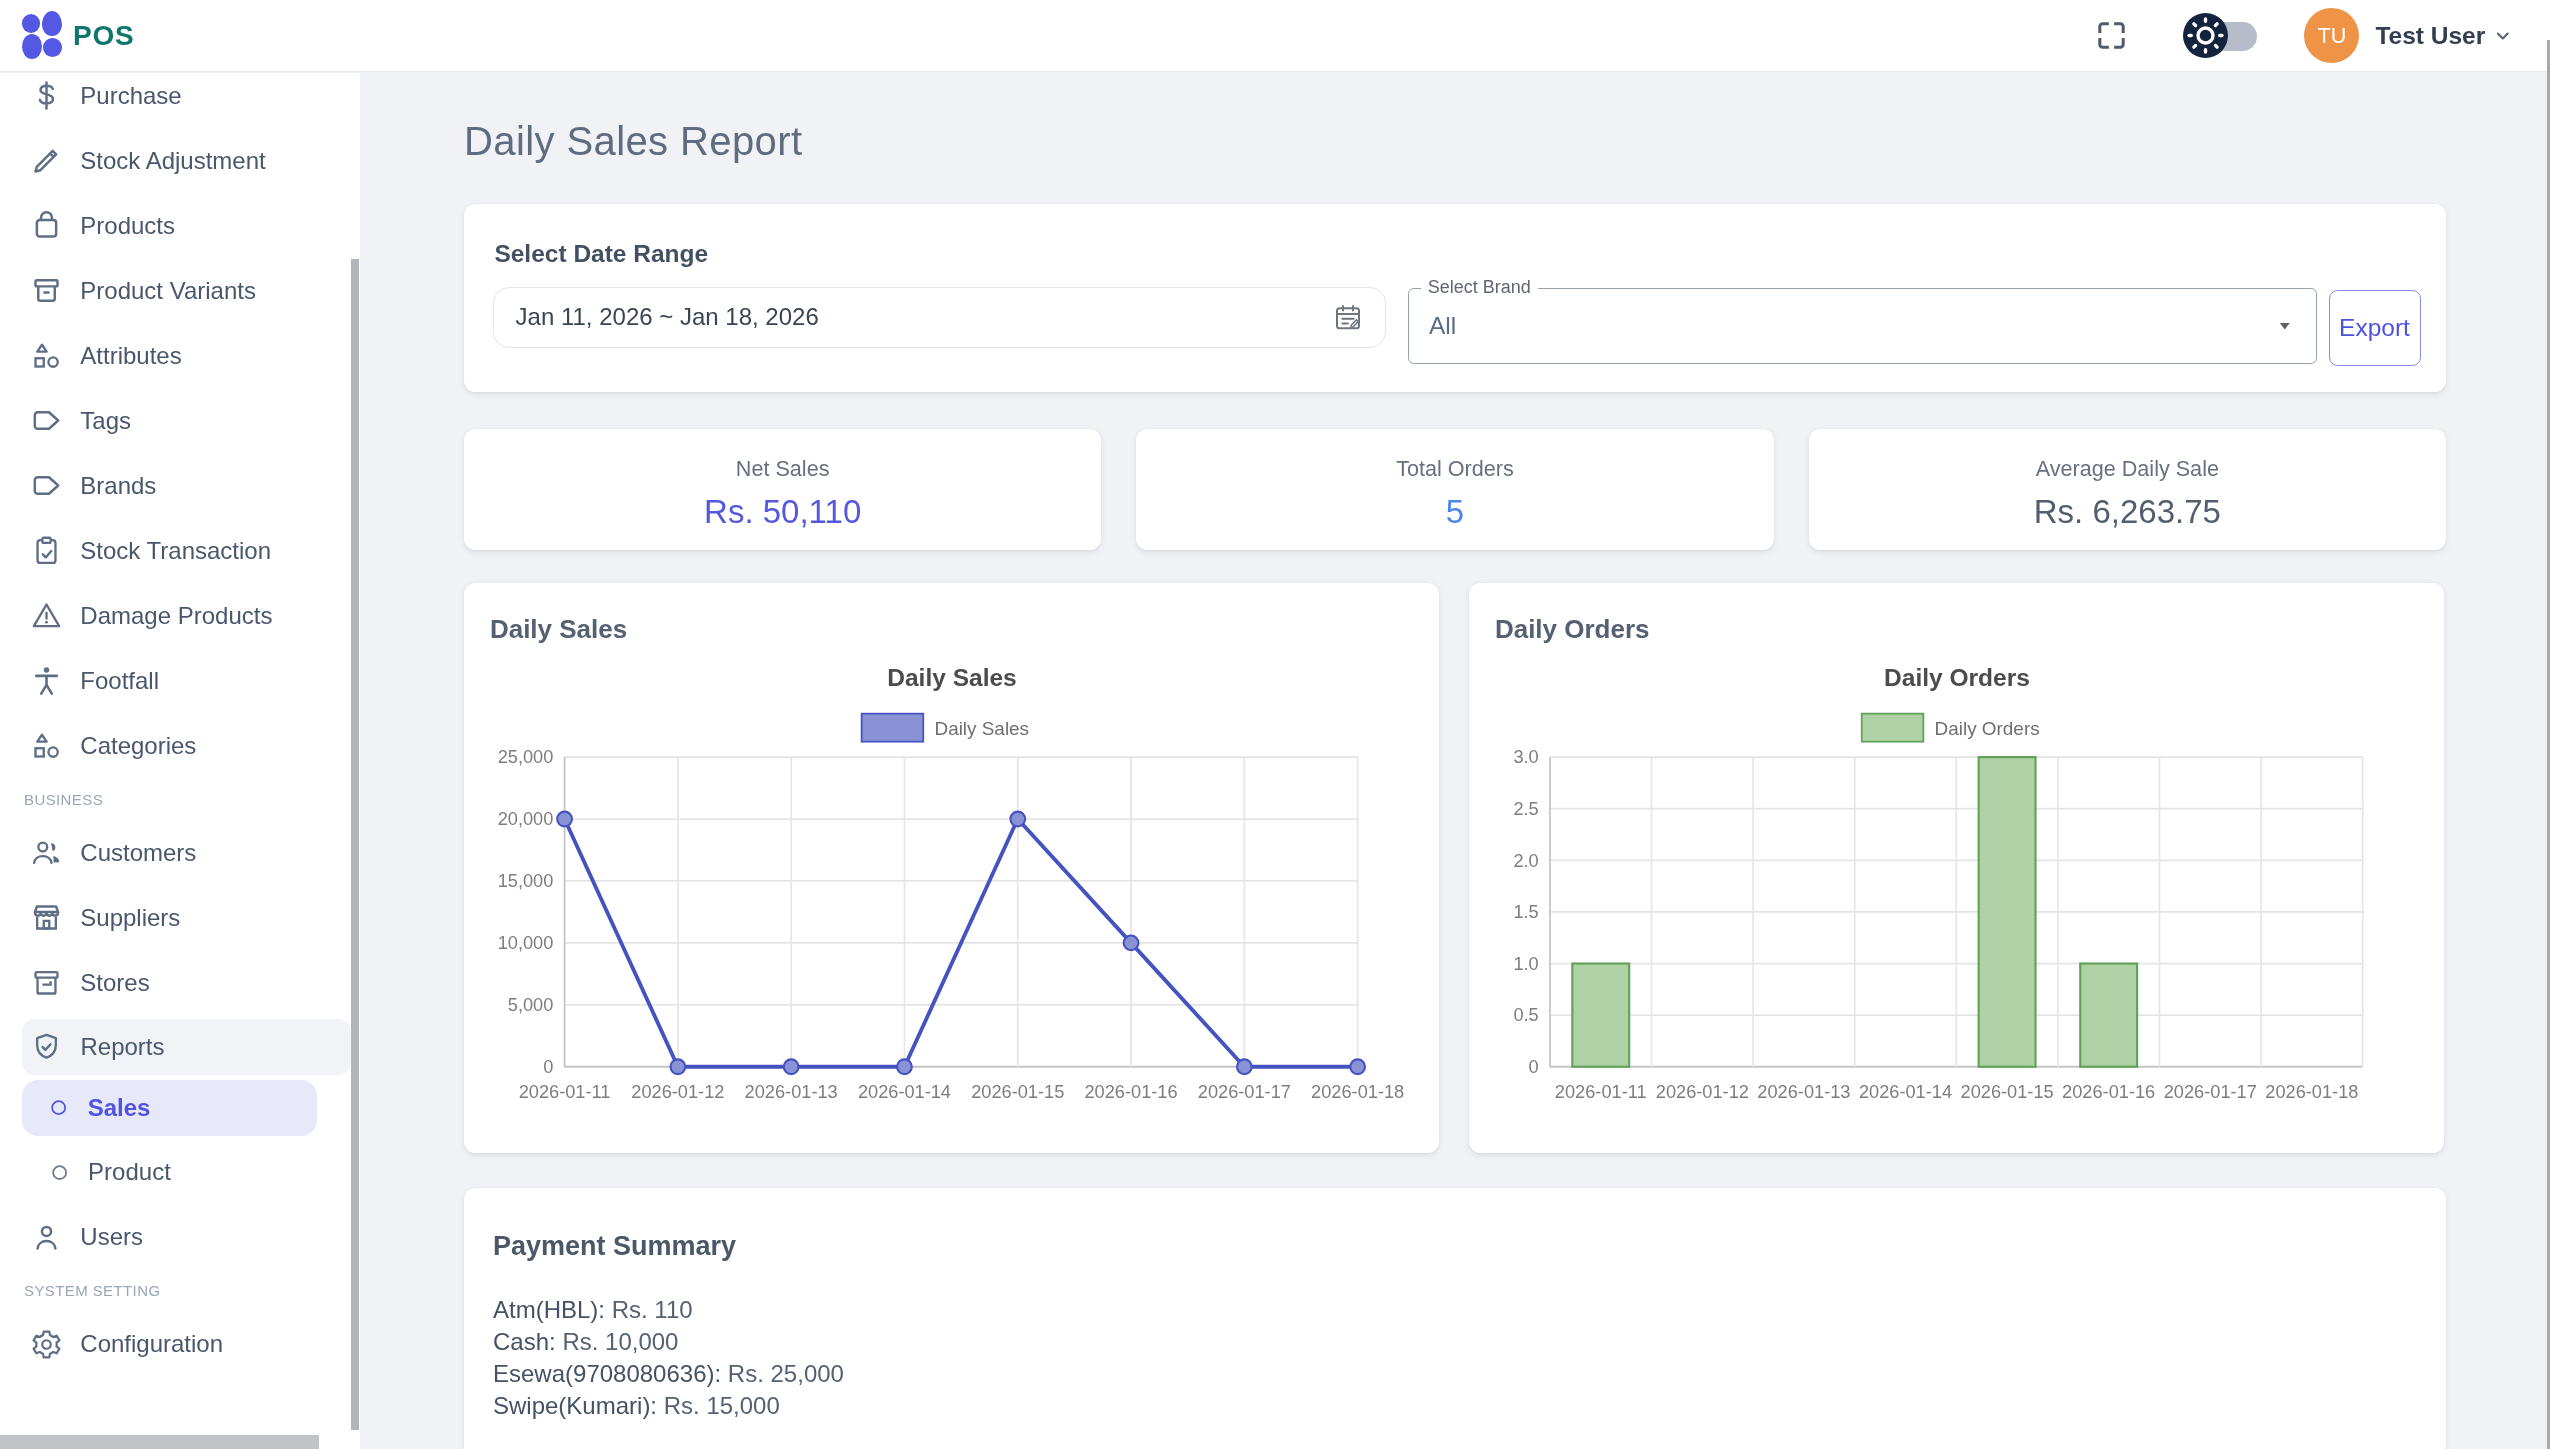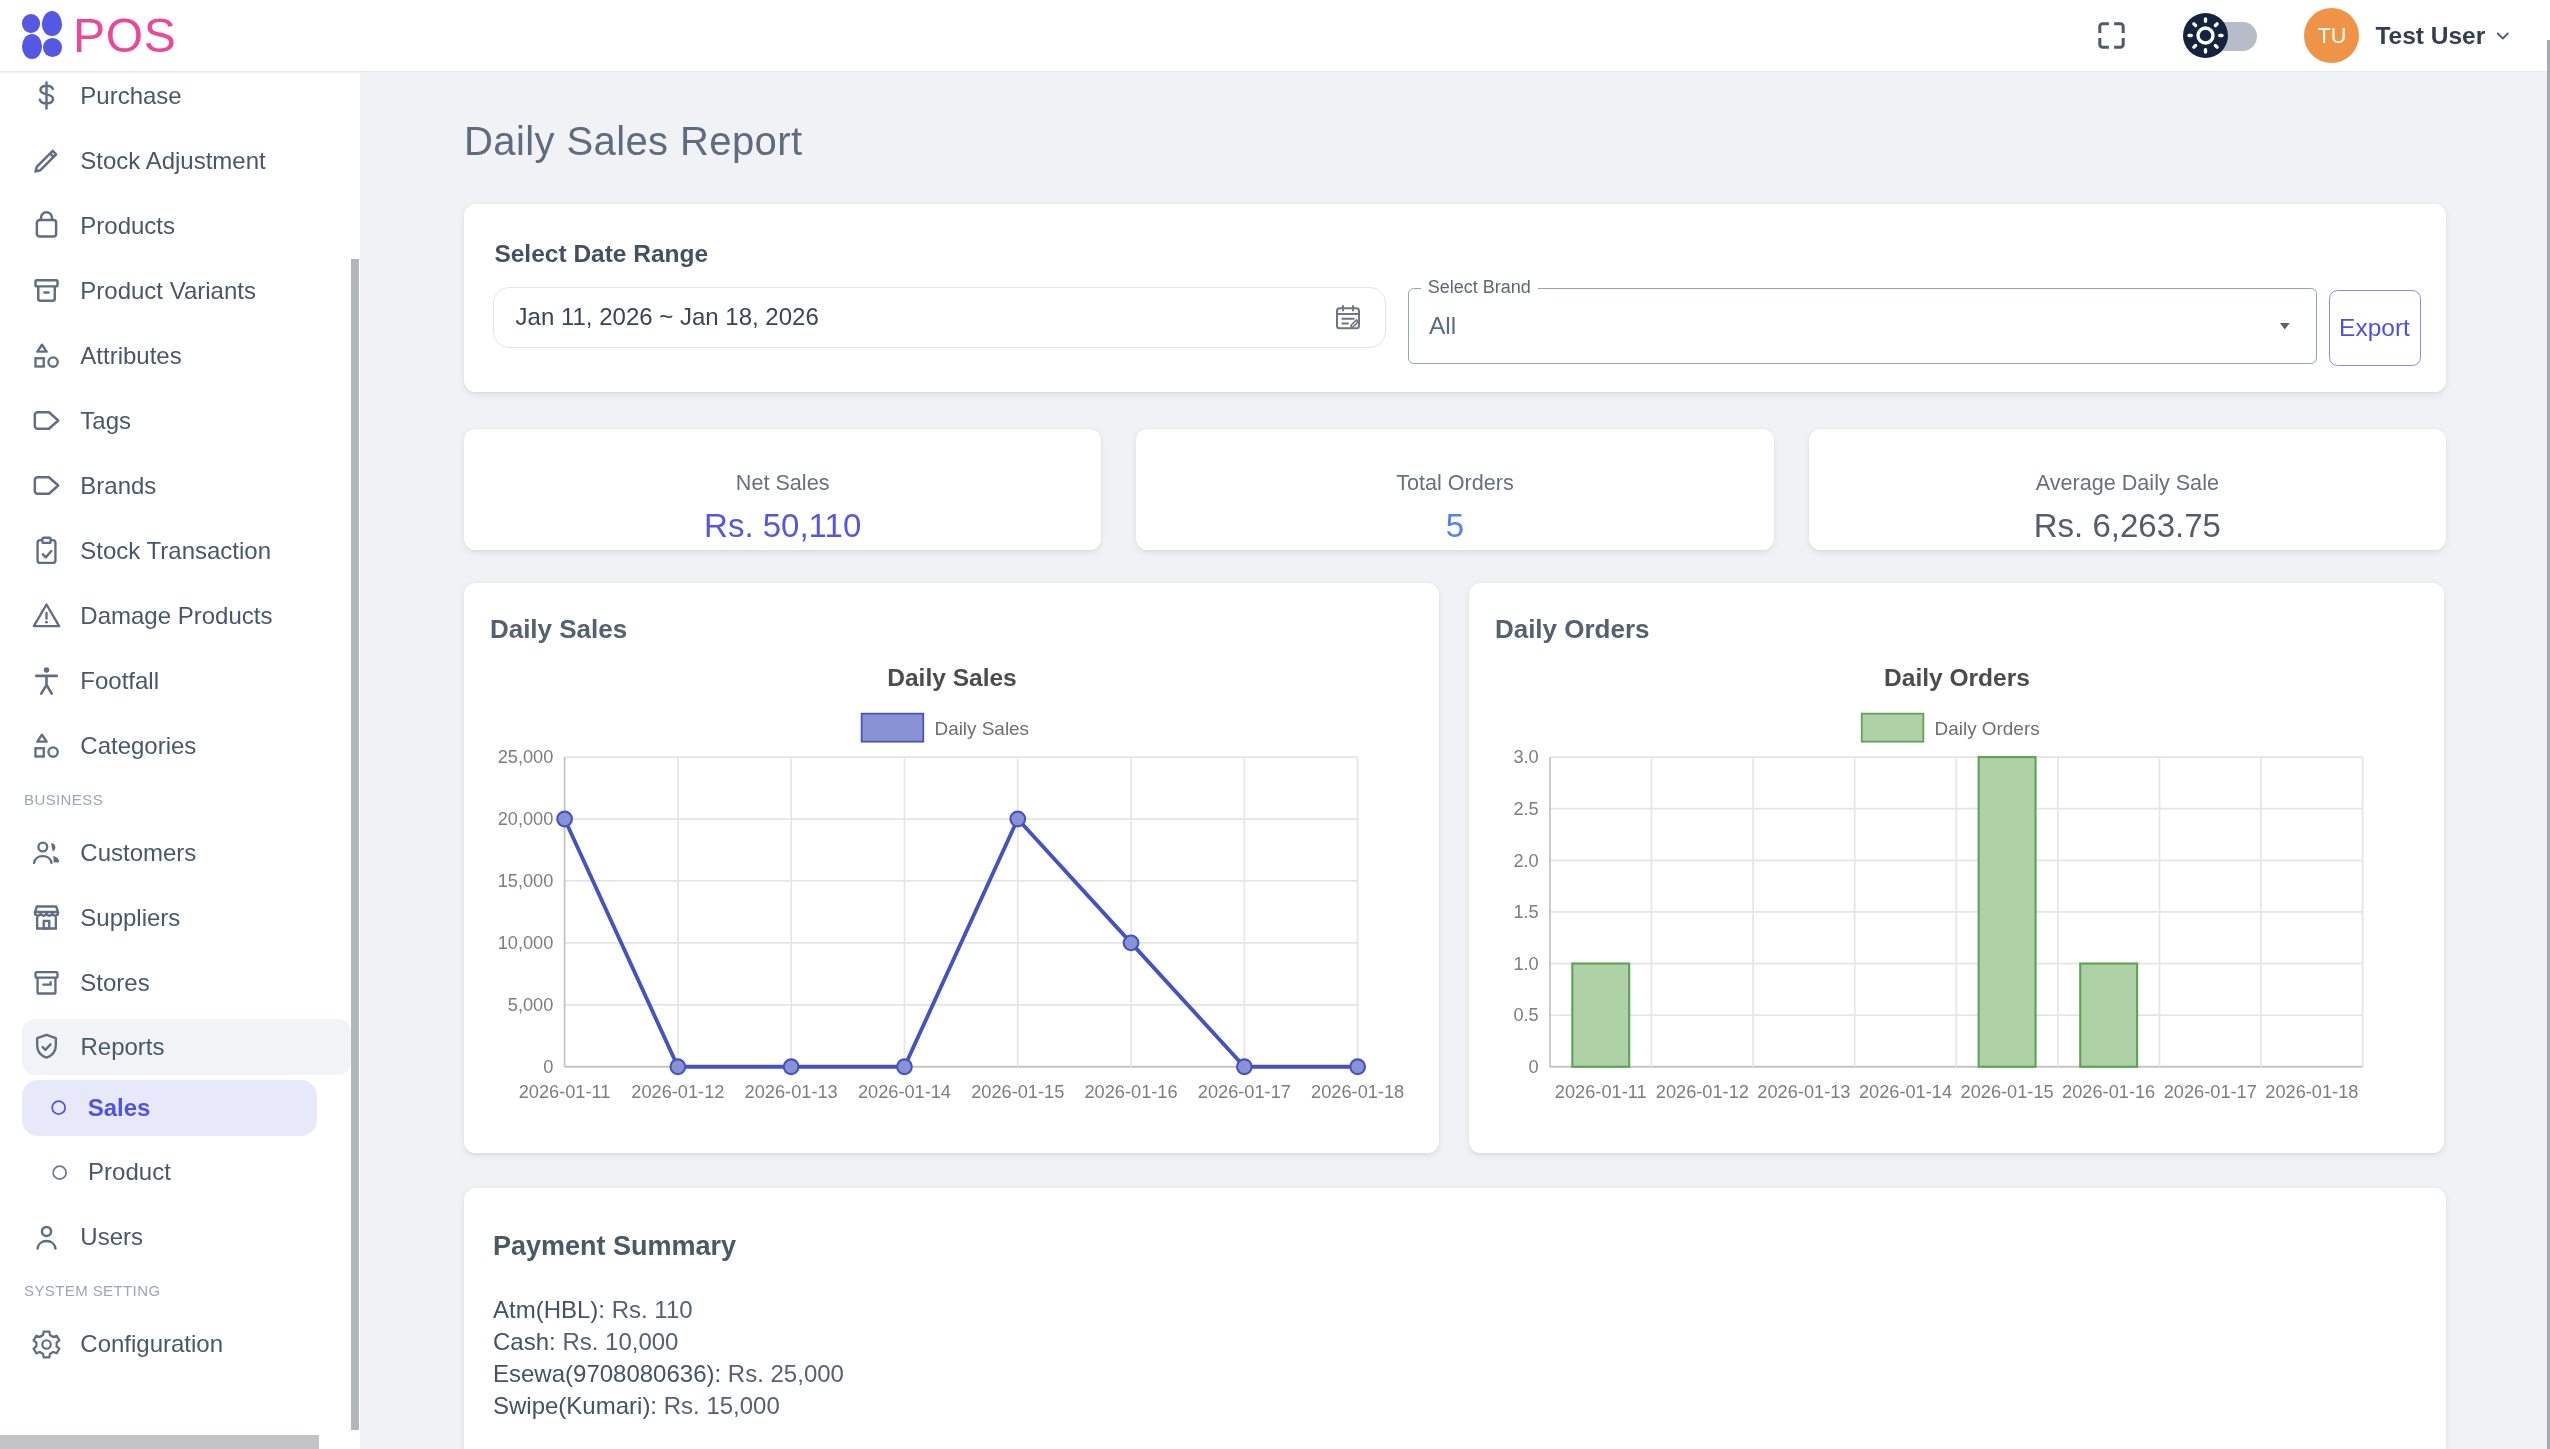--- a/index.html
+++ b/index.html
@@ -10,21 +10,21 @@
   
   .header { position:absolute; top:0; left:0; width:2550px; height:72px; background:#ffffff;
             border-bottom:1.4px solid #e8eaee; display:flex; align-items:center; justify-content:space-between; z-index:30; }
   .logo-wrap { display:flex; align-items:center; gap:11.5px; padding-left:21.6px; }
   .logo-icon { width:40px; height:49px; position:relative; }
   .logo-icon i { position:absolute; background:#5558e3; }
   .logo-icon .p1 { left:0;  top:2.9px;  width:18.7px; height:18.7px; border-radius:50%; }
   .logo-icon .p2 { left:20px;top:0;   width:20px; height:24.5px; border-radius:50% 50% 50% 50%/55% 55% 45% 45%; }
   .logo-icon .p3 { left:0;  top:23px; width:20px; height:24.5px; border-radius:50%; }
   .logo-icon .p4 { left:21.6px;top:27px;width:18.7px; height:18.7px; border-radius:50%; }
-  .logo-text { font-size:48px; font-weight:400; color:#ec4899; letter-spacing:0.7px; }
+  .logo-text { font-size:28px; font-weight:700; color:#0f766e; letter-spacing:0.7px; }
   .header-right { display:flex; align-items:center; padding-right:36px; }
   .fs-icon { width:33px; height:33px; color:#4e5a6e; margin-right:55px; }
   .toggle { position:relative; width:75px; height:46px; margin-right:46px; }
   .toggle-track { position:absolute; left:1.4px; top:9.3px; width:72px; height:29px; border-radius:14.4px; background:#b7bdc8; }
   .toggle-thumb { position:absolute; left:0; top:0.7px; width:45px; height:45px; border-radius:50%;
                   background:#14233e; display:flex; align-items:center; justify-content:center; }
   .toggle-thumb svg { width:26px; height:26px; color:#ffffff; }
   .avatar { width:55px; height:55px; border-radius:50%; background:#ef9447; color:#ffffff;
             display:flex; align-items:center; justify-content:center; font-size:21.6px; font-weight:500; margin-right:16px; }
   .user-name { font-size:24.5px; font-weight:600; color:#333e50; margin-right:7.2px; }
@@ -66,21 +66,21 @@
                  margin-left:22px; margin-top:1px; display:flex; align-items:center; padding:0 20px; background:#fff; }
   .brand-field .flabel { position:absolute; top:-11.5px; left:11.5px; background:#fff; padding:0 7.2px;
                          font-size:18px; color:#5f6672; }
   .brand-field .bval { font-size:24.5px; color:#5a6b85; flex:1; }
   .brand-field .caret { width:21.6px; height:21.6px; color:#5f6368; }
   .export-btn { margin-left:11.5px; margin-top:2.9px; width:92px; height:76px; border:1.4px solid #838af0; border-radius:8.6px;
                 background:#fff; color:#4d51e0; font-size:24.5px; font-family:inherit; cursor:pointer; }
 
   
   .stats-row { display:flex; gap:35px; margin-bottom:33px; }
-  .stat-card { flex:1; height:121px; display:flex; flex-direction:column; align-items:center; padding-top:41px; }
+  .stat-card { flex:1; height:121px; display:flex; flex-direction:column; align-items:center; padding-top:27px; }
   .stat-label { font-size:21.6px; color:#667080; }
   .stat-value { font-size:33px; margin-top:11.5px; font-weight:500; }
   .stat-v0 { color:#5558dd; }
   .stat-v1 { color:#4d86e8; }
   .stat-v2 { color:#525e6e; }
 
   
   .charts-row { display:flex; gap:30px; margin-bottom:35px; }
   .chart-card { width:975px; height:570px; padding:21.6px 24.5px 0 24.5px; }
   .chart-card h3 { font-size:26px; font-weight:600; color:#556070; margin:10px 0 7.2px 1.4px; }

